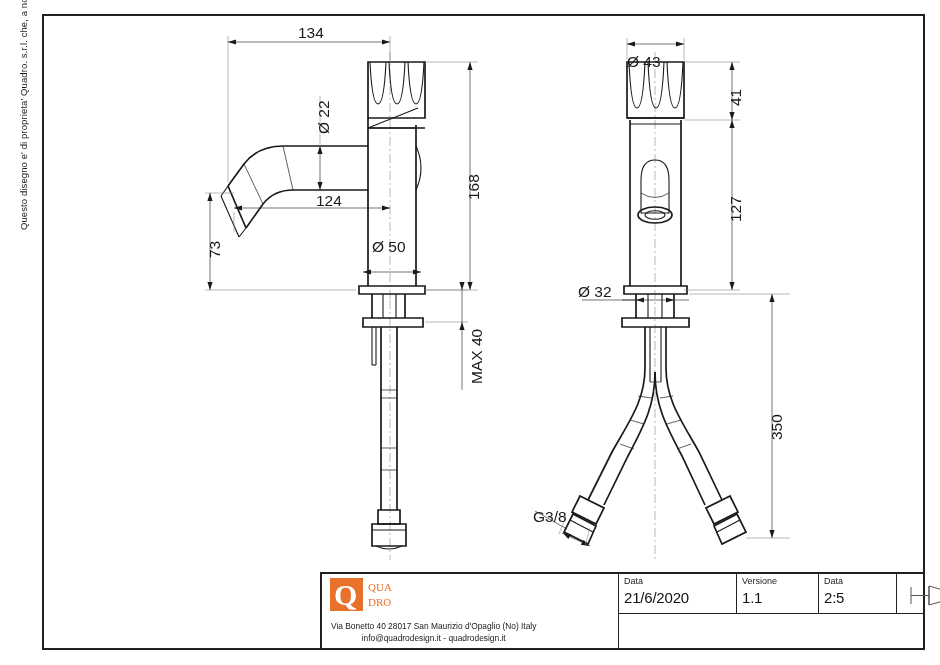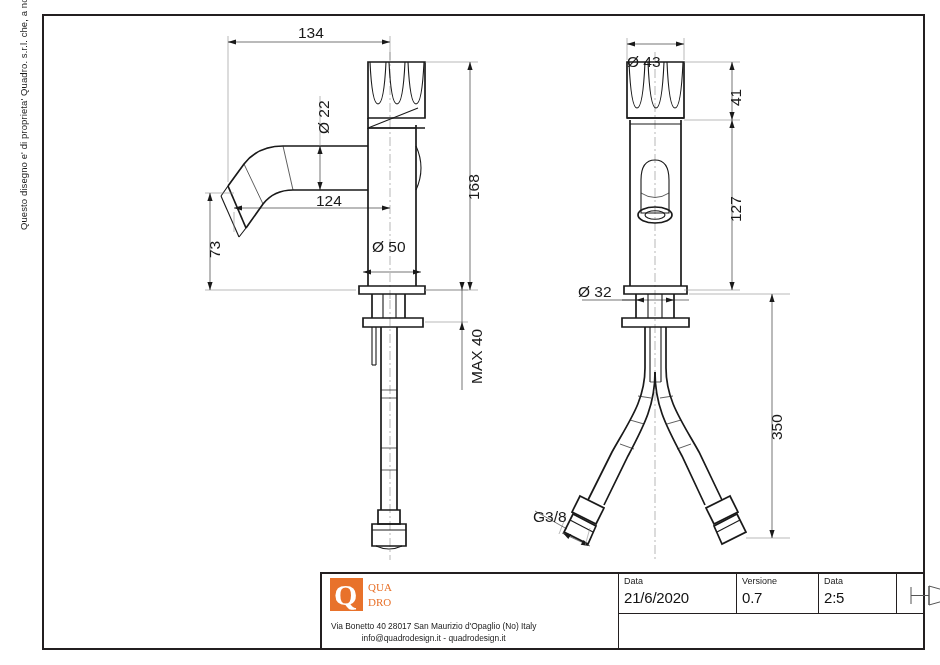--- a/index.html
+++ b/index.html
@@ -297,21 +297,21 @@
 
     <div class="tb-right">
 
       <div class="tb-row1">
         <div class="cell c-data">
           <span class="lbl">Data</span>
           <span class="val">21/6/2020</span>
         </div>
         <div class="cell c-vers">
           <span class="lbl">Versione</span>
-          <span class="val">0.7</span>
+          <span class="val">1.1</span>
         </div>
         <div class="cell c-scala">
           <span class="lbl">Data</span>
           <span class="val">2:5</span>
         </div>
         <div class="cell c-proj">
           <svg class="projsym" width="78" height="30" viewBox="0 0 78 30">
             <path d="M4,7 L4,24" stroke="#555" stroke-width="1" fill="none"></path>
             <path d="M4,15.5 L22,15.5" stroke="#555" stroke-width="1" fill="none"></path>
             <path d="M22,6 L38,10.5 L38,20.5 L22,25 Z" stroke="#555" stroke-width="1" fill="none"></path>

